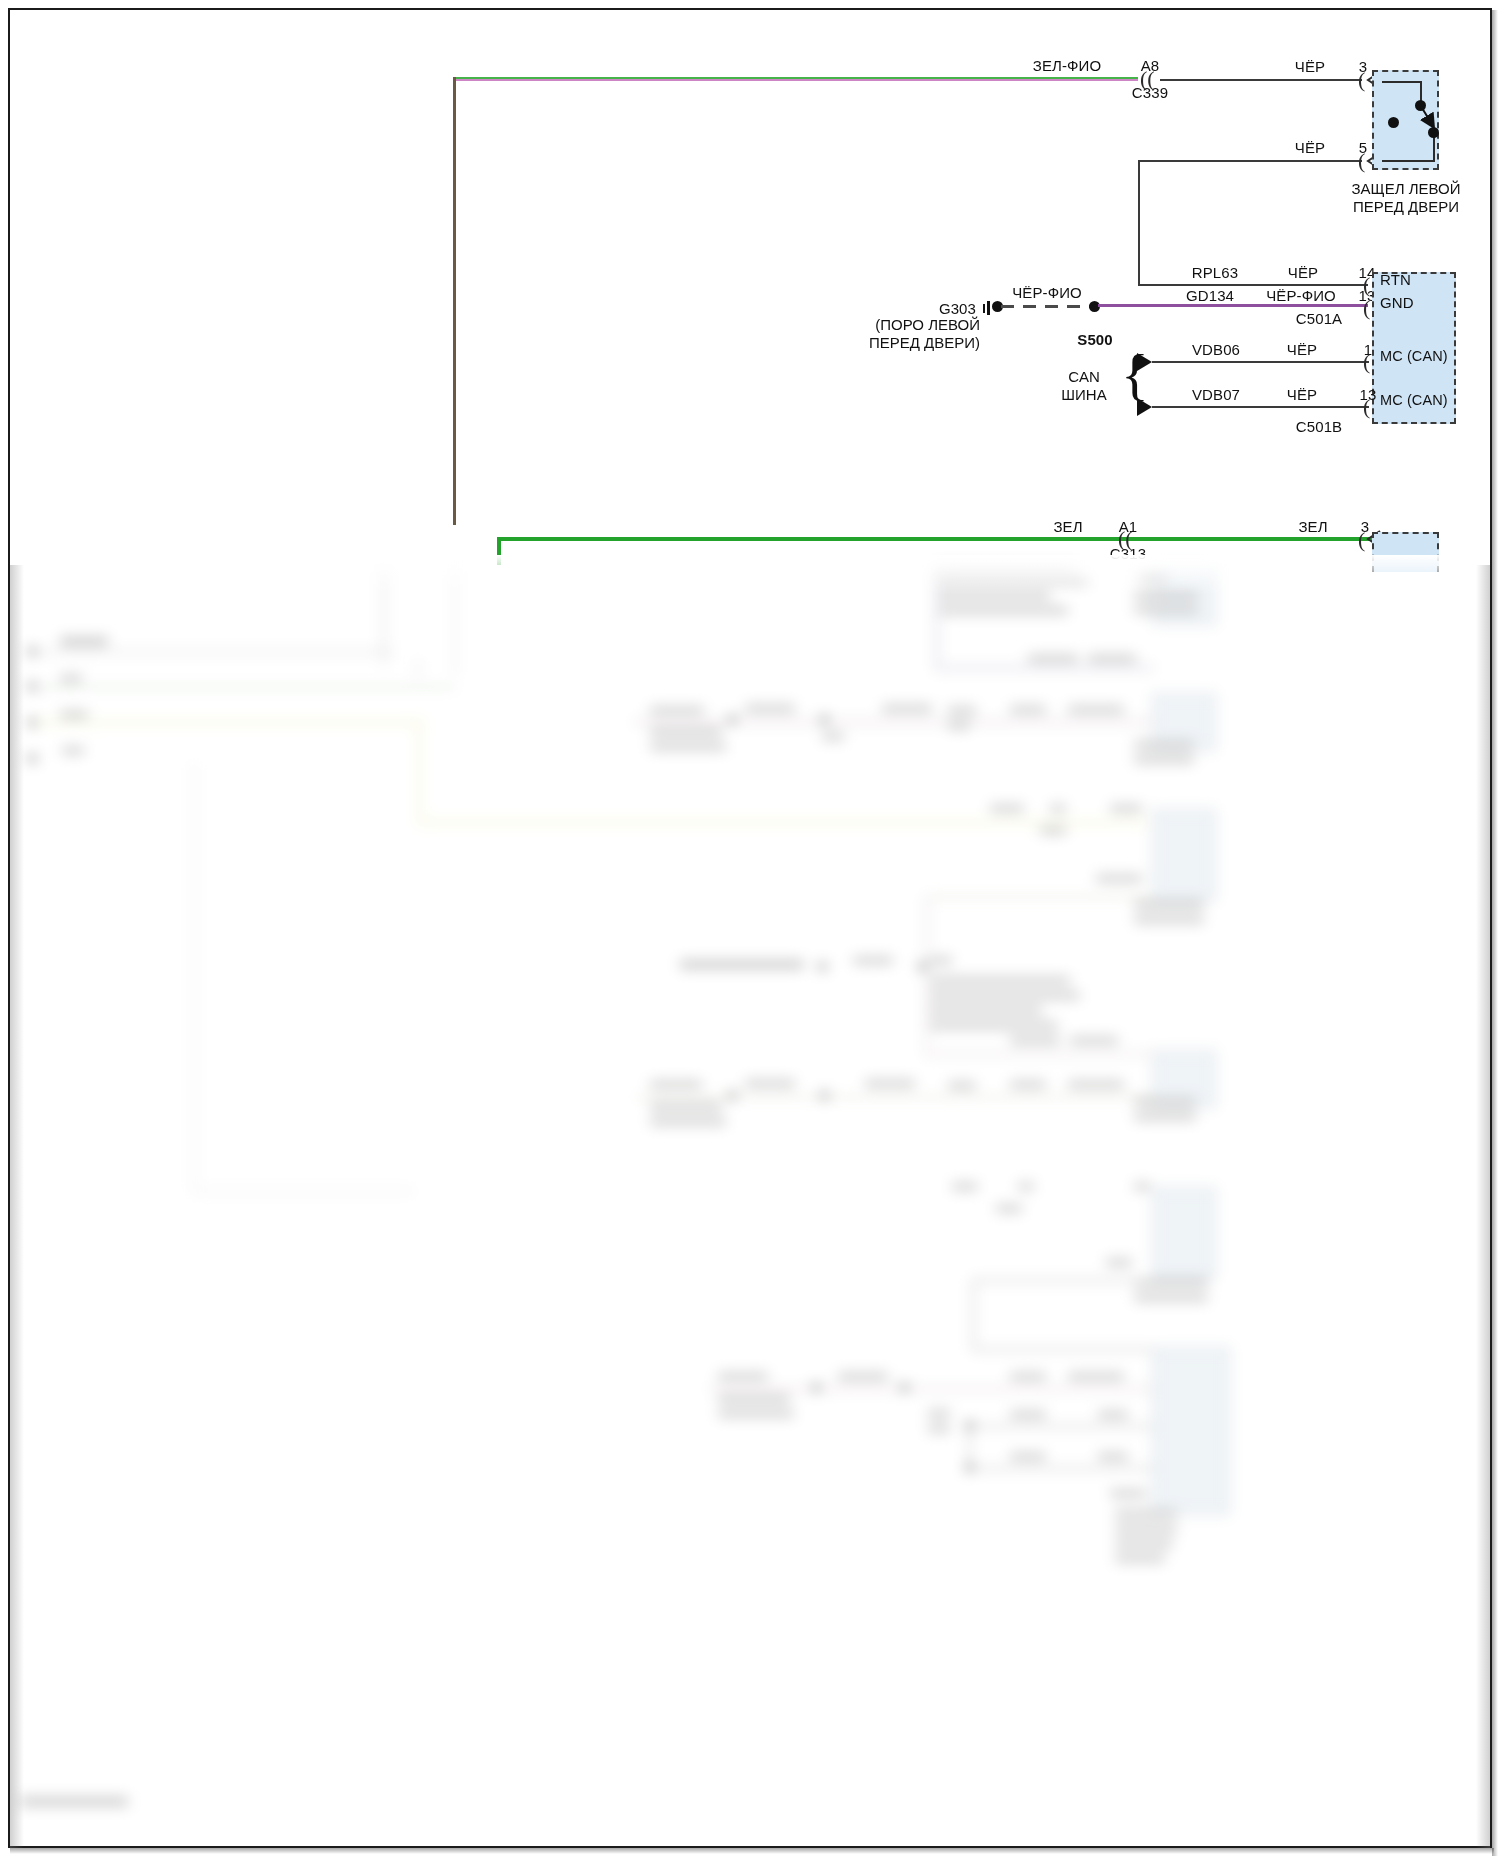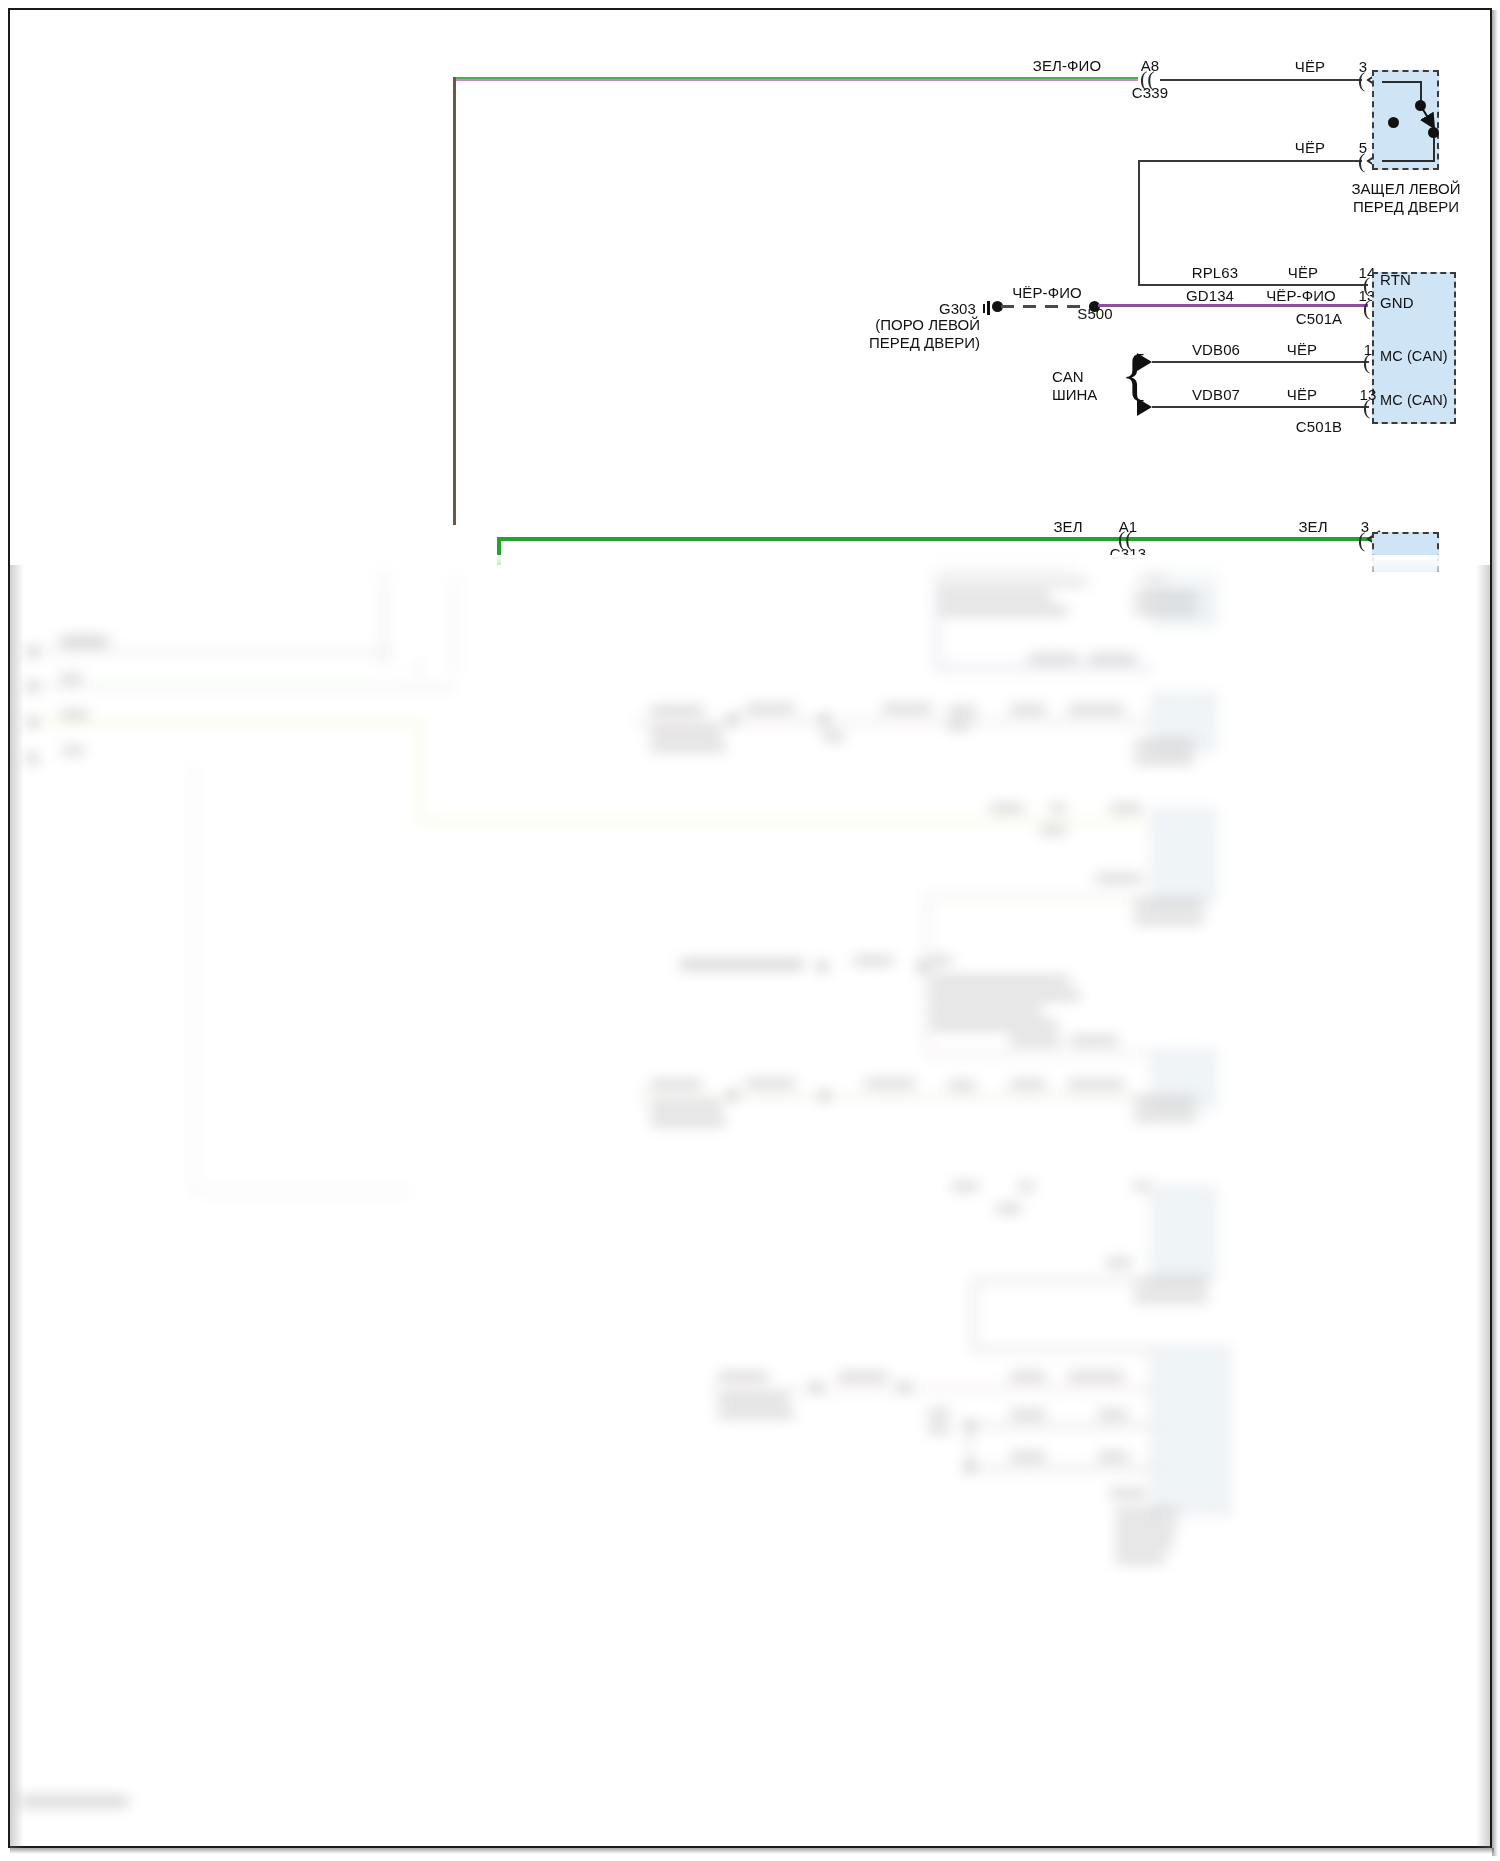--- a/index.html
+++ b/index.html
@@ -169,21 +169,21 @@
 ПЕРЕД ДВЕРИ</div>
 
   <span class="lbl r" style="left:976px; top:300px;">G303</span>
   <div class="gnd-bar" style="left:987px; top:301px;"></div>
   <div class="gnd-bar2" style="left:983px; top:304px;"></div>
   <div class="bigdot" style="left:992px; top:301px;"></div>
 
   <div class="dashwire" style="left:1001px; top:305px; width:90px;"></div>
   <span class="lbl c" style="left:1047px; top:284px;">ЧЁР-ФИО</span>
   <div class="bigdot" style="left:1089px; top:301px;"></div>
-  <span class="lbl c" style="left:1095px; top:305px;">S500</span>
+  <span class="lbl c" style="left:1095px; top:331px;font-weight:bold;">S500</span>
   <div class="modcap" style="left:862px; top:316px; width:118px; text-align:right;">(ПОРО ЛЕВОЙ
 ПЕРЕД ДВЕРИ)</div>
 
   <div class="wire h w-violet" style="left:1098px; top:304px; width:270px; height:3px;"></div>
 
   <span class="lbl c" style="left:1215px; top:264px;">RPL63</span>
   <span class="lbl c" style="left:1303px; top:264px;">ЧЁР</span>
   <span class="lbl c" style="left:1367px; top:264px;">14</span>
   <span class="pin" style="left:1363px; top:274px;">(</span>
 
@@ -193,21 +193,21 @@
   <span class="pin" style="left:1363px; top:297px;">(</span>
   <span class="lbl c" style="left:1319px; top:310px;">C501A</span>
 
   <div class="module" style="left:1372px; top:272px; width:84px; height:152px;">
     <span class="lbl" style="left:6px; top:-3px; font-weight:normal;">RTN</span>
     <span class="lbl" style="left:6px; top:20px;">GND</span>
     <span class="lbl mini" style="left:6px; top:74px;">MC (CAN)</span>
     <span class="lbl mini" style="left:6px; top:118px;">MC (CAN)</span>
   </div>
 
-  <div class="modcap" style="left:1052px; top:368px; width:64px; text-align:left;">CAN
+  <div class="modcap" style="left:1052px; top:368px; width:64px; text-align:center;">CAN
 ШИНА</div>
   <span class="brace" style="left:1121px; top:346px;">{</span>
 
   <div class="wire h" style="left:1152px; top:361px; width:217px;"></div>
   <div class="arrowhead" style="left:1137px; top:353px; transform:rotate(180deg);"></div>
   <span class="lbl c" style="left:1216px; top:341px;">VDB06</span>
   <span class="lbl c" style="left:1302px; top:341px;">ЧЁР</span>
   <span class="lbl c" style="left:1368px; top:341px;">1</span>
   <span class="pin" style="left:1363px; top:351px;">(</span>
 

